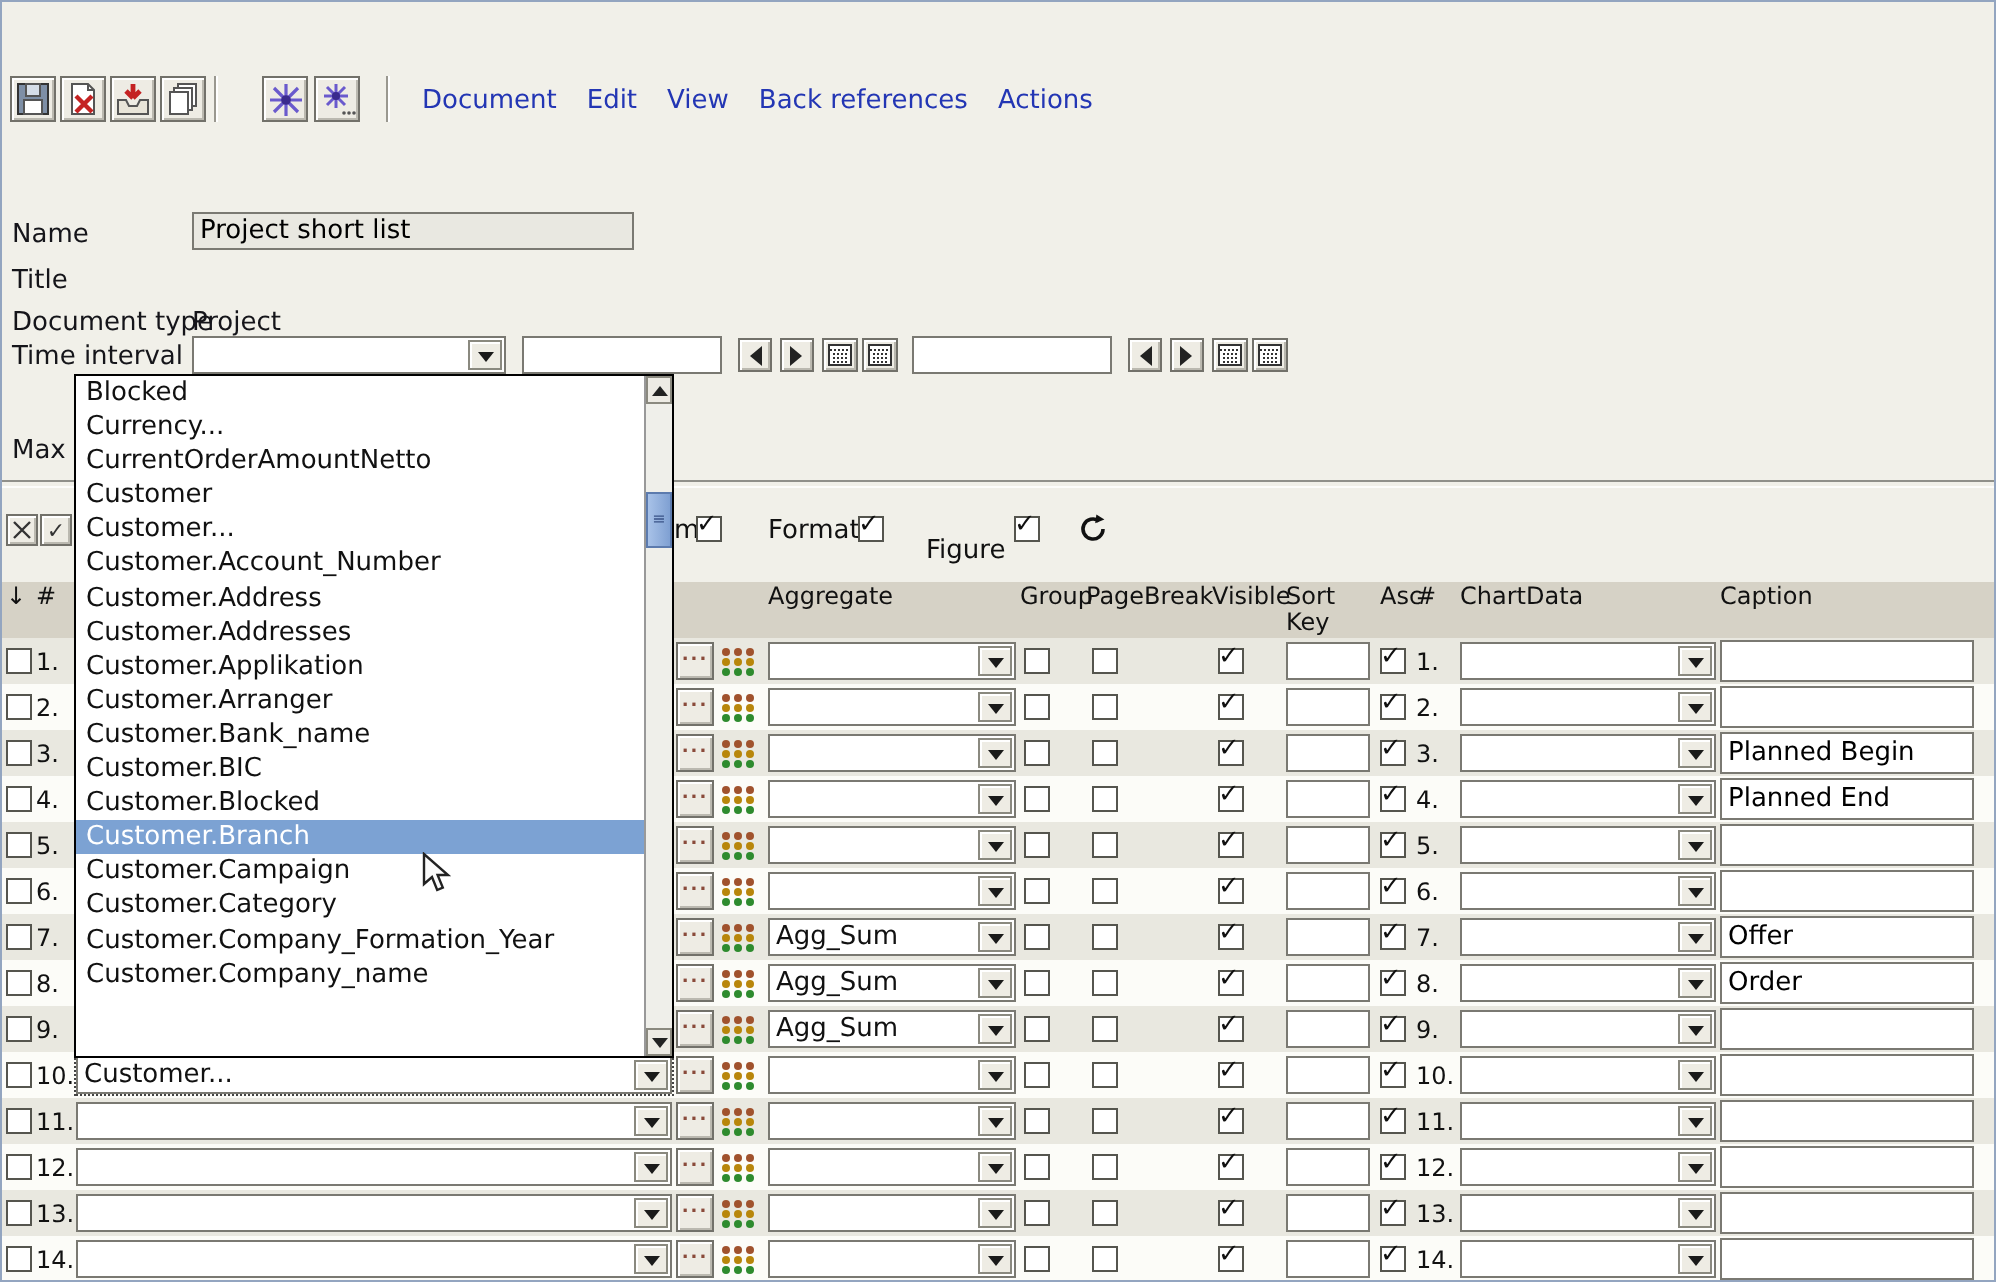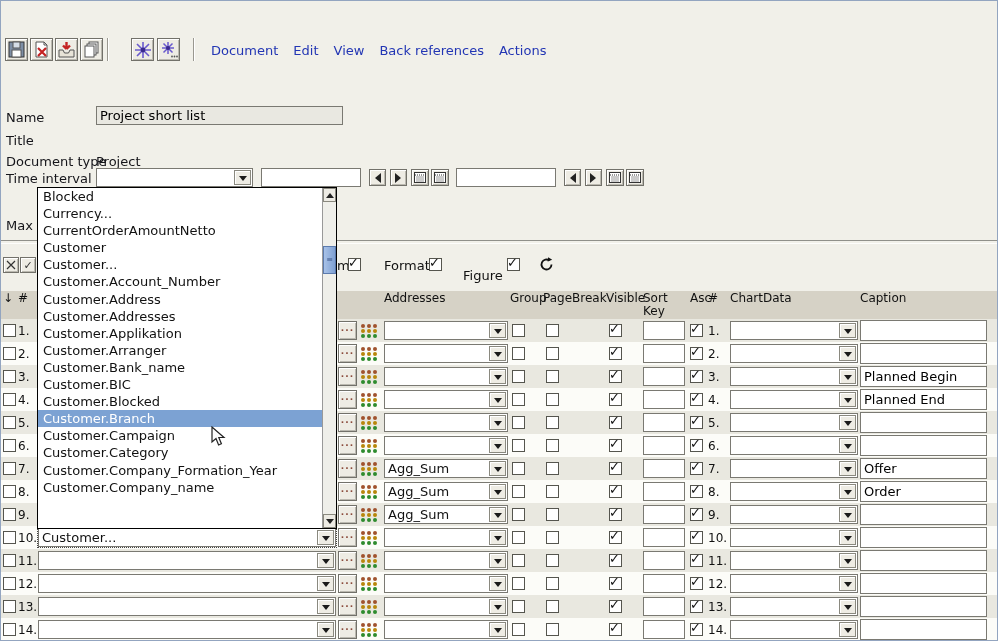--- a/index.html
+++ b/index.html
@@ -156,21 +156,21 @@
           <circle cx="14.5" cy="15.5" r="0.9" fill="#555"></circle>
           <circle cx="17" cy="15.5" r="0.9" fill="#555"></circle>
       </svg>
     </div>
     <div class="tsep2"></div>
     <span class="menubar"><span class="menuitem">Document</span><span class="menuitem">Edit</span><span class="menuitem">View</span><span class="menuitem">Back references</span><span class="menuitem">Actions</span></span>
   </div>
 
 
   <span class="flabel" style="top:109px;">Name</span>
-  <input class="tfield grayfield" style="position: absolute; left: 95px; top: 105px; width: 247px; height: 19px;" value="Project short list">
+  <input class="tfield grayfield" style="position: absolute; left: 95px; top: 105px; width: 221px; height: 19px;" value="Project short list">
   <span class="flabel" style="top:132px;">Title</span>
   <span class="flabel" style="top:153px;text-align:right;">Document type</span>
   <span class="flabel" style="left:95px;top:153px;">Project</span>
   <span class="flabel" style="top:170px;">Time interval</span>
 
   <div class="combo" style="position:absolute;left:95px;top:167px;width:157px;">
     <span class="cval"></span>
     <span class="abtn">
         <span class="tri"></span>
       </span>
@@ -240,21 +240,21 @@
 
   <div class="grid">
     <div class="thead">
       <div class="cell c-check">
           <span>↓</span>
         </div>
       <div class="cell c-num">#</div>
       <div class="cell c-field"></div>
       <div class="cell c-ell"></div>
       <div class="cell c-dots"></div>
-      <div class="cell c-agg">Addresses</div>
+      <div class="cell c-agg">Aggregate</div>
       <div class="cell c-grp" style="padding-left:1px;">Group</div>
       <div class="cell c-pbr" style="padding-left:1px;">PageBreak</div>
       <div class="cell c-vis" style="padding-left:1px;">Visible</div>
       <div class="cell c-srt">Sort Key</div>
       <div class="cell c-asc">Asc</div>
       <div class="cell c-num2">#</div>
       <div class="cell c-chart">ChartData</div>
       <div class="cell c-cap">Caption</div>
     </div>
     <div>

